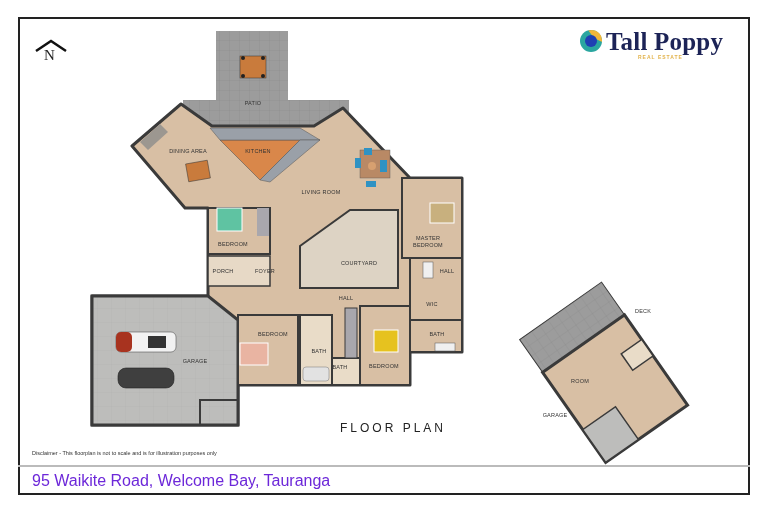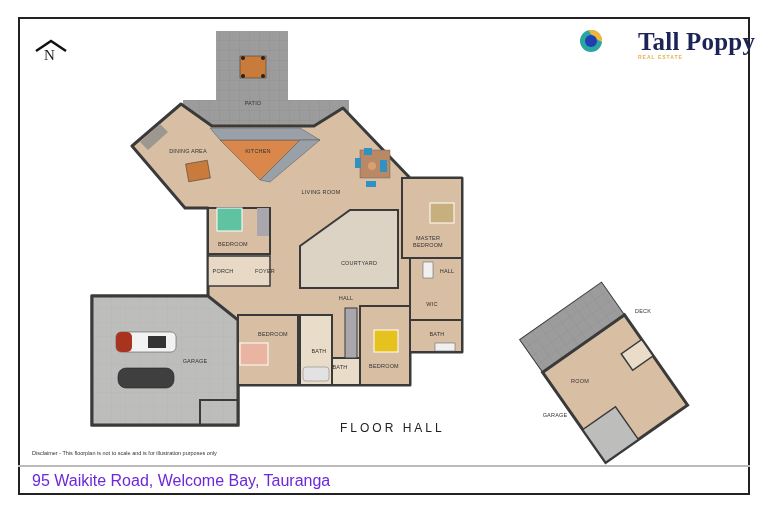--- a/index.html
+++ b/index.html
@@ -5,21 +5,21 @@
   * { box-sizing: border-box; margin: 0; padding: 0; }
   html, body { width: 768px; height: 512px; background: #ffffff; overflow: hidden; }
   body { position: relative; font-family: "Liberation Sans", sans-serif; }
   .frame { position: absolute; left: 18px; top: 17px; width: 732px; height: 478px; border: 2px solid #222; background: #fff; }
   .north { position: absolute; left: 34px; top: 37px; width: 34px; height: 30px; }
   .north-letter { position: absolute; left: 44px; top: 47px; font-family: "Liberation Serif", serif; font-size: 15px; color: #222; }
   .logo { position: absolute; left: 580px; top: 28px; height: 34px; width: 165px; }
   .logo-mark { position: absolute; left: 0; top: 2px; width: 22px; height: 22px; border-radius: 50%; background: #2aa6a0; }
   .logo-mark::before { content: ""; position: absolute; left: 2px; top: 0px; width: 20px; height: 20px; border-radius: 50%; background: #f3b63a; clip-path: polygon(30% 0, 100% 0, 100% 60%, 60% 40%); }
   .logo-mark::after { content: ""; position: absolute; left: 5px; top: 5px; width: 12px; height: 12px; border-radius: 50%; background: #1f3fb3; }
-  .logo-text { position: absolute; left: 26px; top: 0; font-family: "Liberation Serif", serif; font-weight: bold; font-size: 25px; color: #1c2356; letter-spacing: 0.2px; white-space: nowrap; margin-left: 32px; }
+  .logo-text { position: absolute; left: 26px; top: 0; font-family: "Liberation Serif", serif; font-weight: bold; font-size: 25px; color: #1c2356; letter-spacing: 0.2px; white-space: nowrap; }
   .logo-sub { position: absolute; left: 58px; top: 26px; font-size: 5px; color: #e2b24a; letter-spacing: 1px; font-weight: bold; white-space: nowrap; }
   .plan { position: absolute; left: 0; top: 0; width: 768px; height: 512px; }
   .room-label { position: absolute; font-size: 5.5px; color: #333; letter-spacing: 0.2px; white-space: nowrap; transform: translateX(-50%); text-align: center; line-height: 1.2; }
   .fp-title { position: absolute; left: 340px; top: 421px; font-size: 12px; letter-spacing: 3px; color: #222; }
   .disclaimer { position: absolute; left: 32px; top: 450px; font-size: 5.5px; color: #333; }
   .divider { position: absolute; left: 18px; top: 465px; width: 732px; height: 2px; background: #bbb; }
   .address { position: absolute; left: 32px; top: 472px; font-size: 16px; color: #6d28d9; }
 </style>
 </head>
 <body>
@@ -137,16 +137,16 @@
 <div class="room-label" style="left:346px;top:295px">HALL</div>
 <div class="room-label" style="left:273px;top:331px">BEDROOM</div>
 <div class="room-label" style="left:319px;top:348px">BATH</div>
 <div class="room-label" style="left:340px;top:364px">BATH</div>
 <div class="room-label" style="left:384px;top:363px">BEDROOM</div>
 <div class="room-label" style="left:195px;top:358px">GARAGE</div>
 <div class="room-label" style="left:643px;top:308px">DECK</div>
 <div class="room-label" style="left:580px;top:378px">ROOM</div>
 <div class="room-label" style="left:555px;top:412px">GARAGE</div>
 
-<div class="fp-title">FLOOR HALL</div>
+<div class="fp-title">FLOOR PLAN</div>
 <div class="disclaimer">Disclaimer - This floorplan is not to scale and is for illustration purposes only</div>
 <div class="divider"></div>
 <div class="address">95 Waikite Road, Welcome Bay, Tauranga</div>
 
 </body></html>

